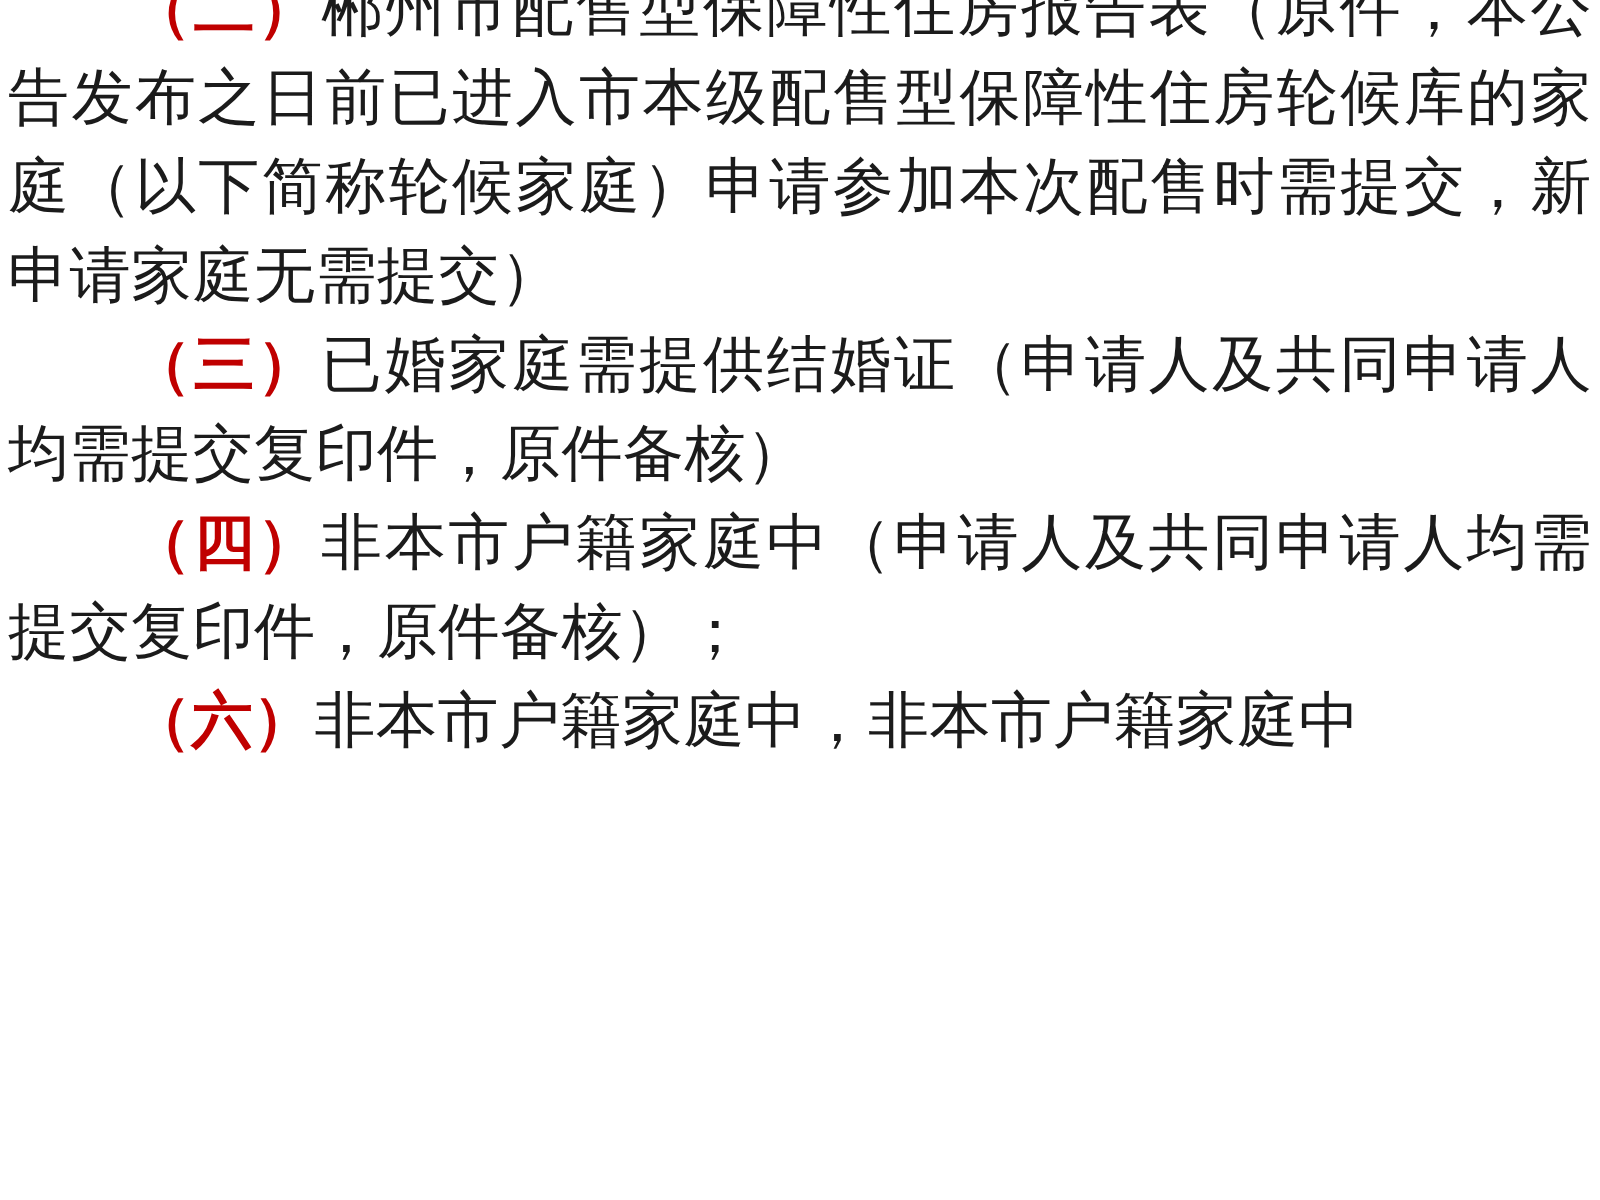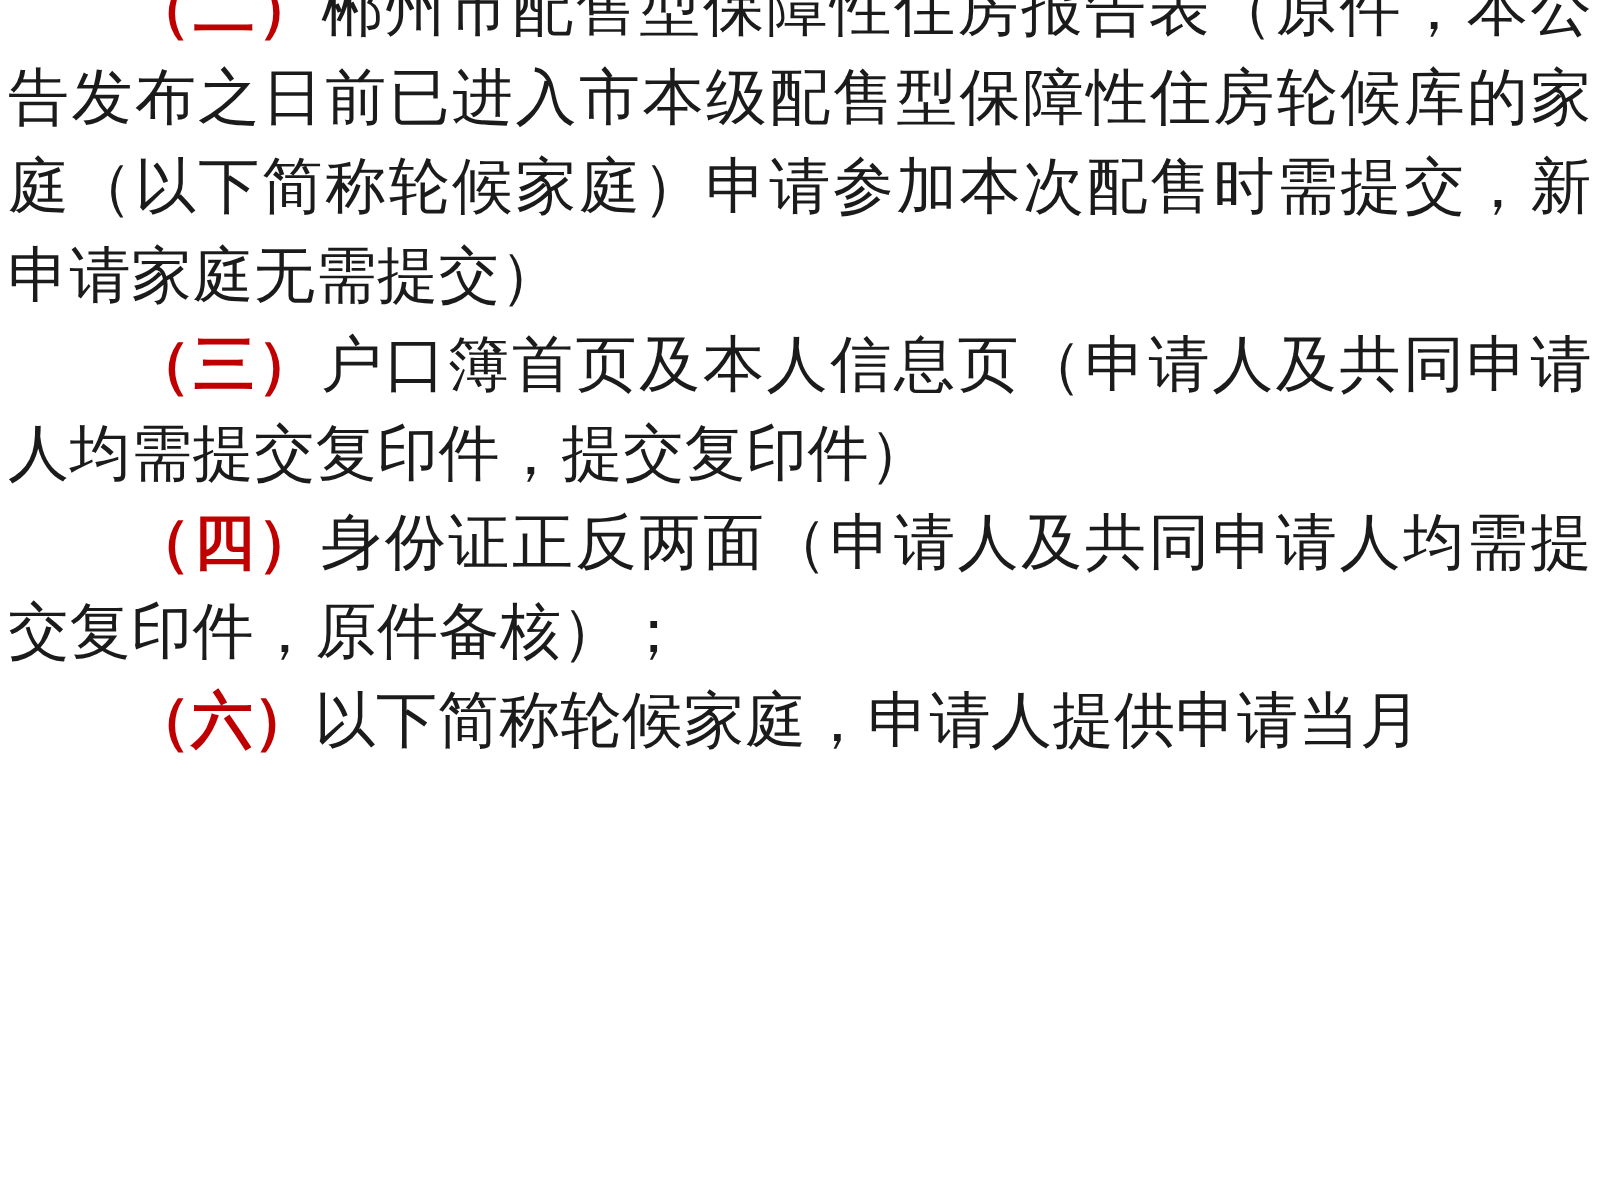--- a/index.html
+++ b/index.html
@@ -50,26 +50,26 @@
 <body>
 
 <div class="page">
   <div class="doc-body">
 
     <p class="para indent">
       <span class="marker">（二）</span><span>郴州市配售型保障性住房报告表（原件，本公告发布之日前已进入市本级配售型保障性住房轮候库的家庭（以下简称轮候家庭）申请参加本次配售时需提交，新申请家庭无需提交）</span>
     </p>
 
     <p class="para indent">
-      <span class="marker">（三）</span><span>户口簿首页及本人信息页（申请人及共同申请人均需提交复印件，提交复印件）</span>
+      <span class="marker">（三）</span><span>已婚家庭需提供结婚证（申请人及共同申请人均需提交复印件，原件备核）</span>
     </p>
 
     <p class="para indent">
-      <span class="marker">（四）</span><span>身份证正反两面（申请人及共同申请人均需提交复印件，原件备核）；</span>
+      <span class="marker">（四）</span><span>非本市户籍家庭中（申请人及共同申请人均需提交复印件，原件备核）；</span>
     </p>
 
 
     <p class="para indent">
-      <span class="marker">（六）</span><span>以下简称轮候家庭，申请人提供申请当月</span>
+      <span class="marker">（六）</span><span>非本市户籍家庭中，非本市户籍家庭中</span>
     </p>
 
   </div>
 </div>
 
 </body></html>

